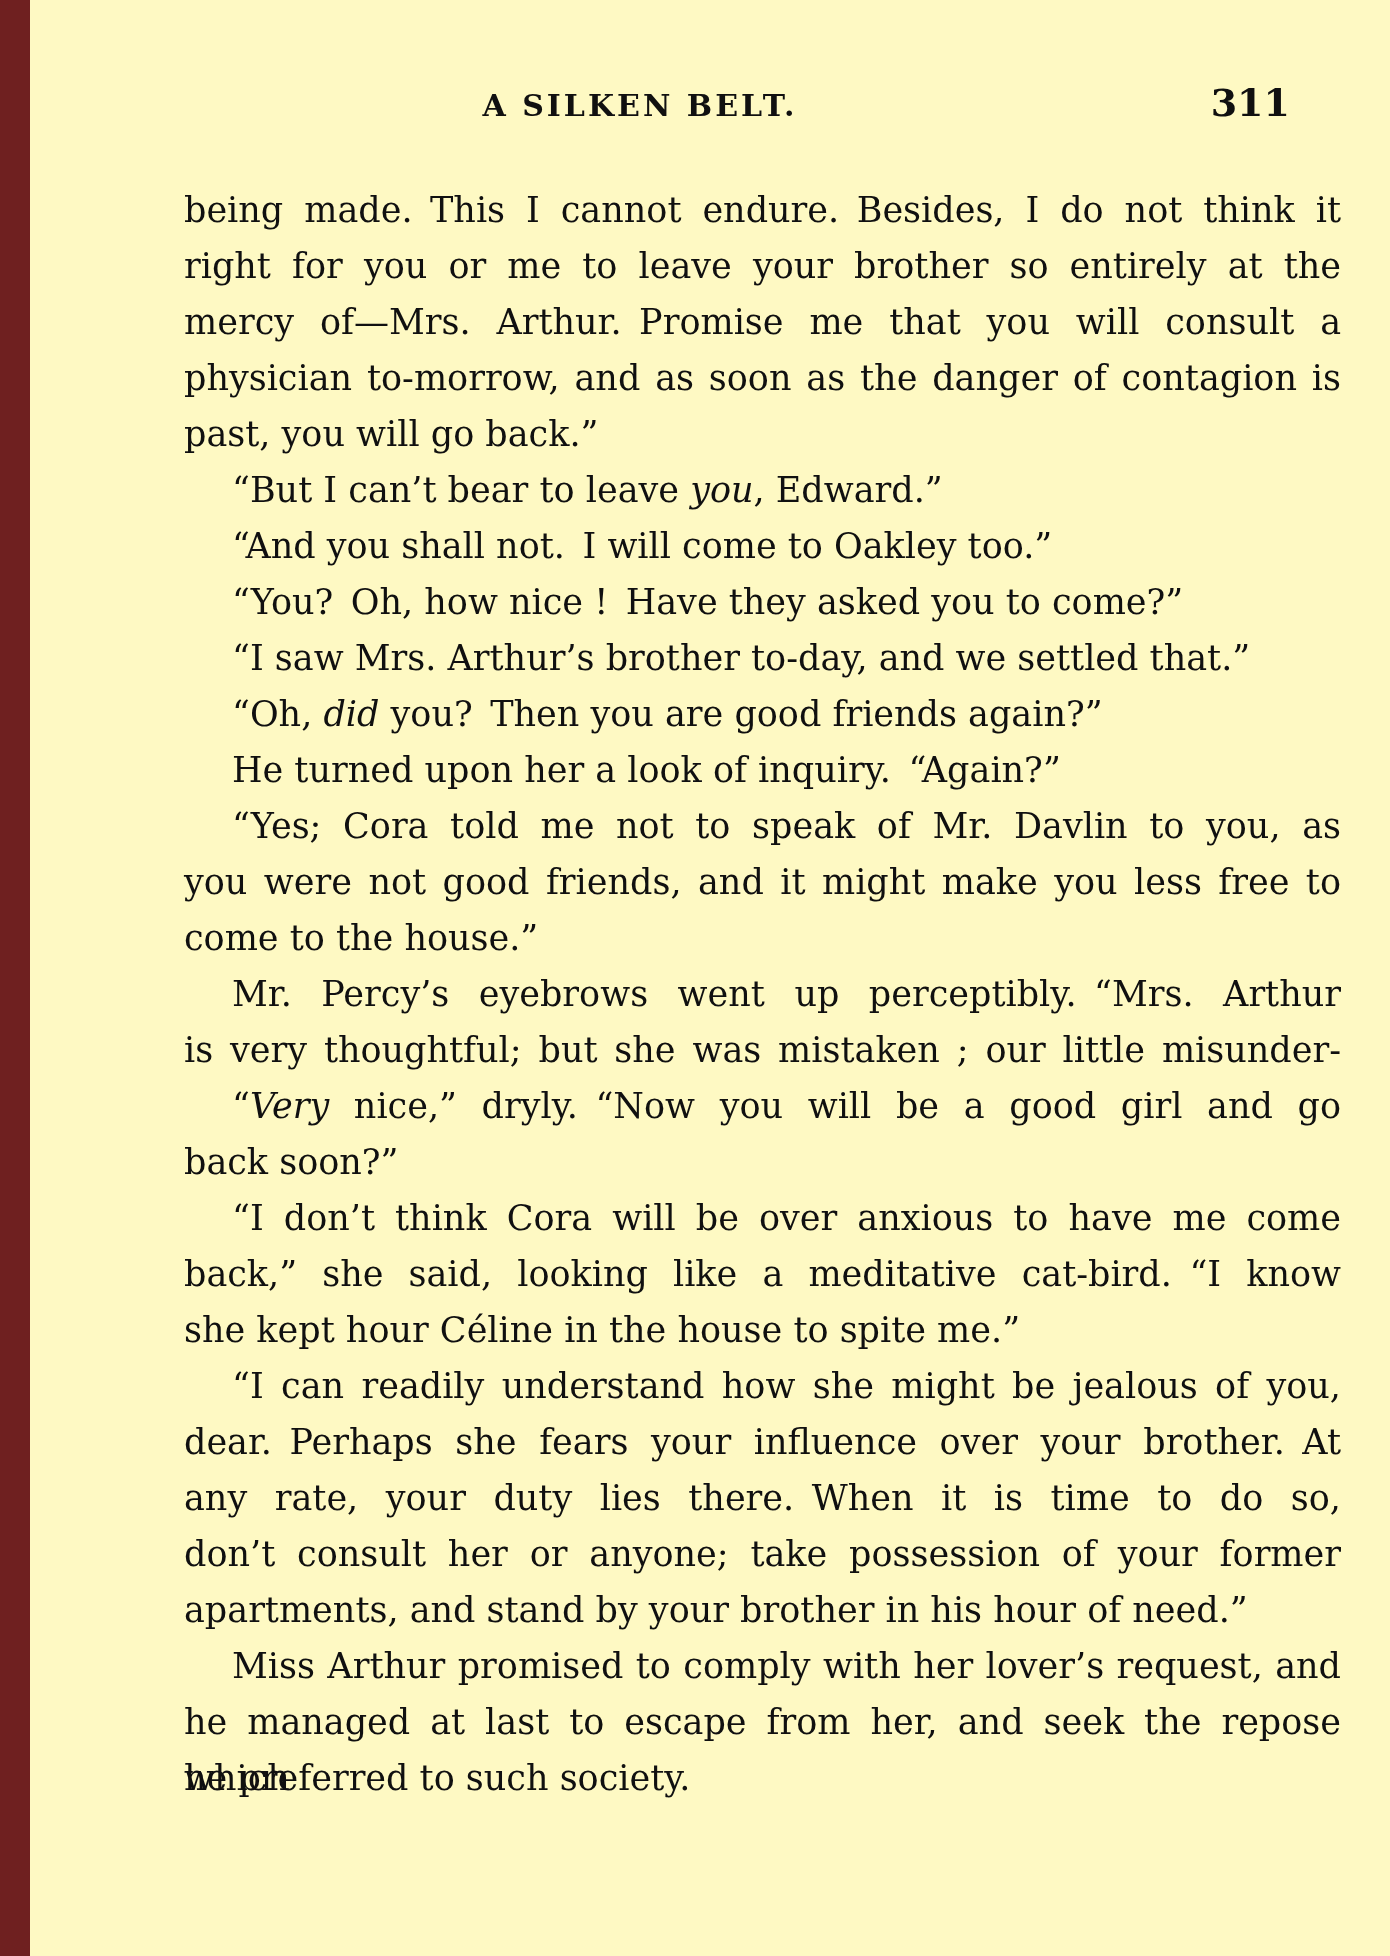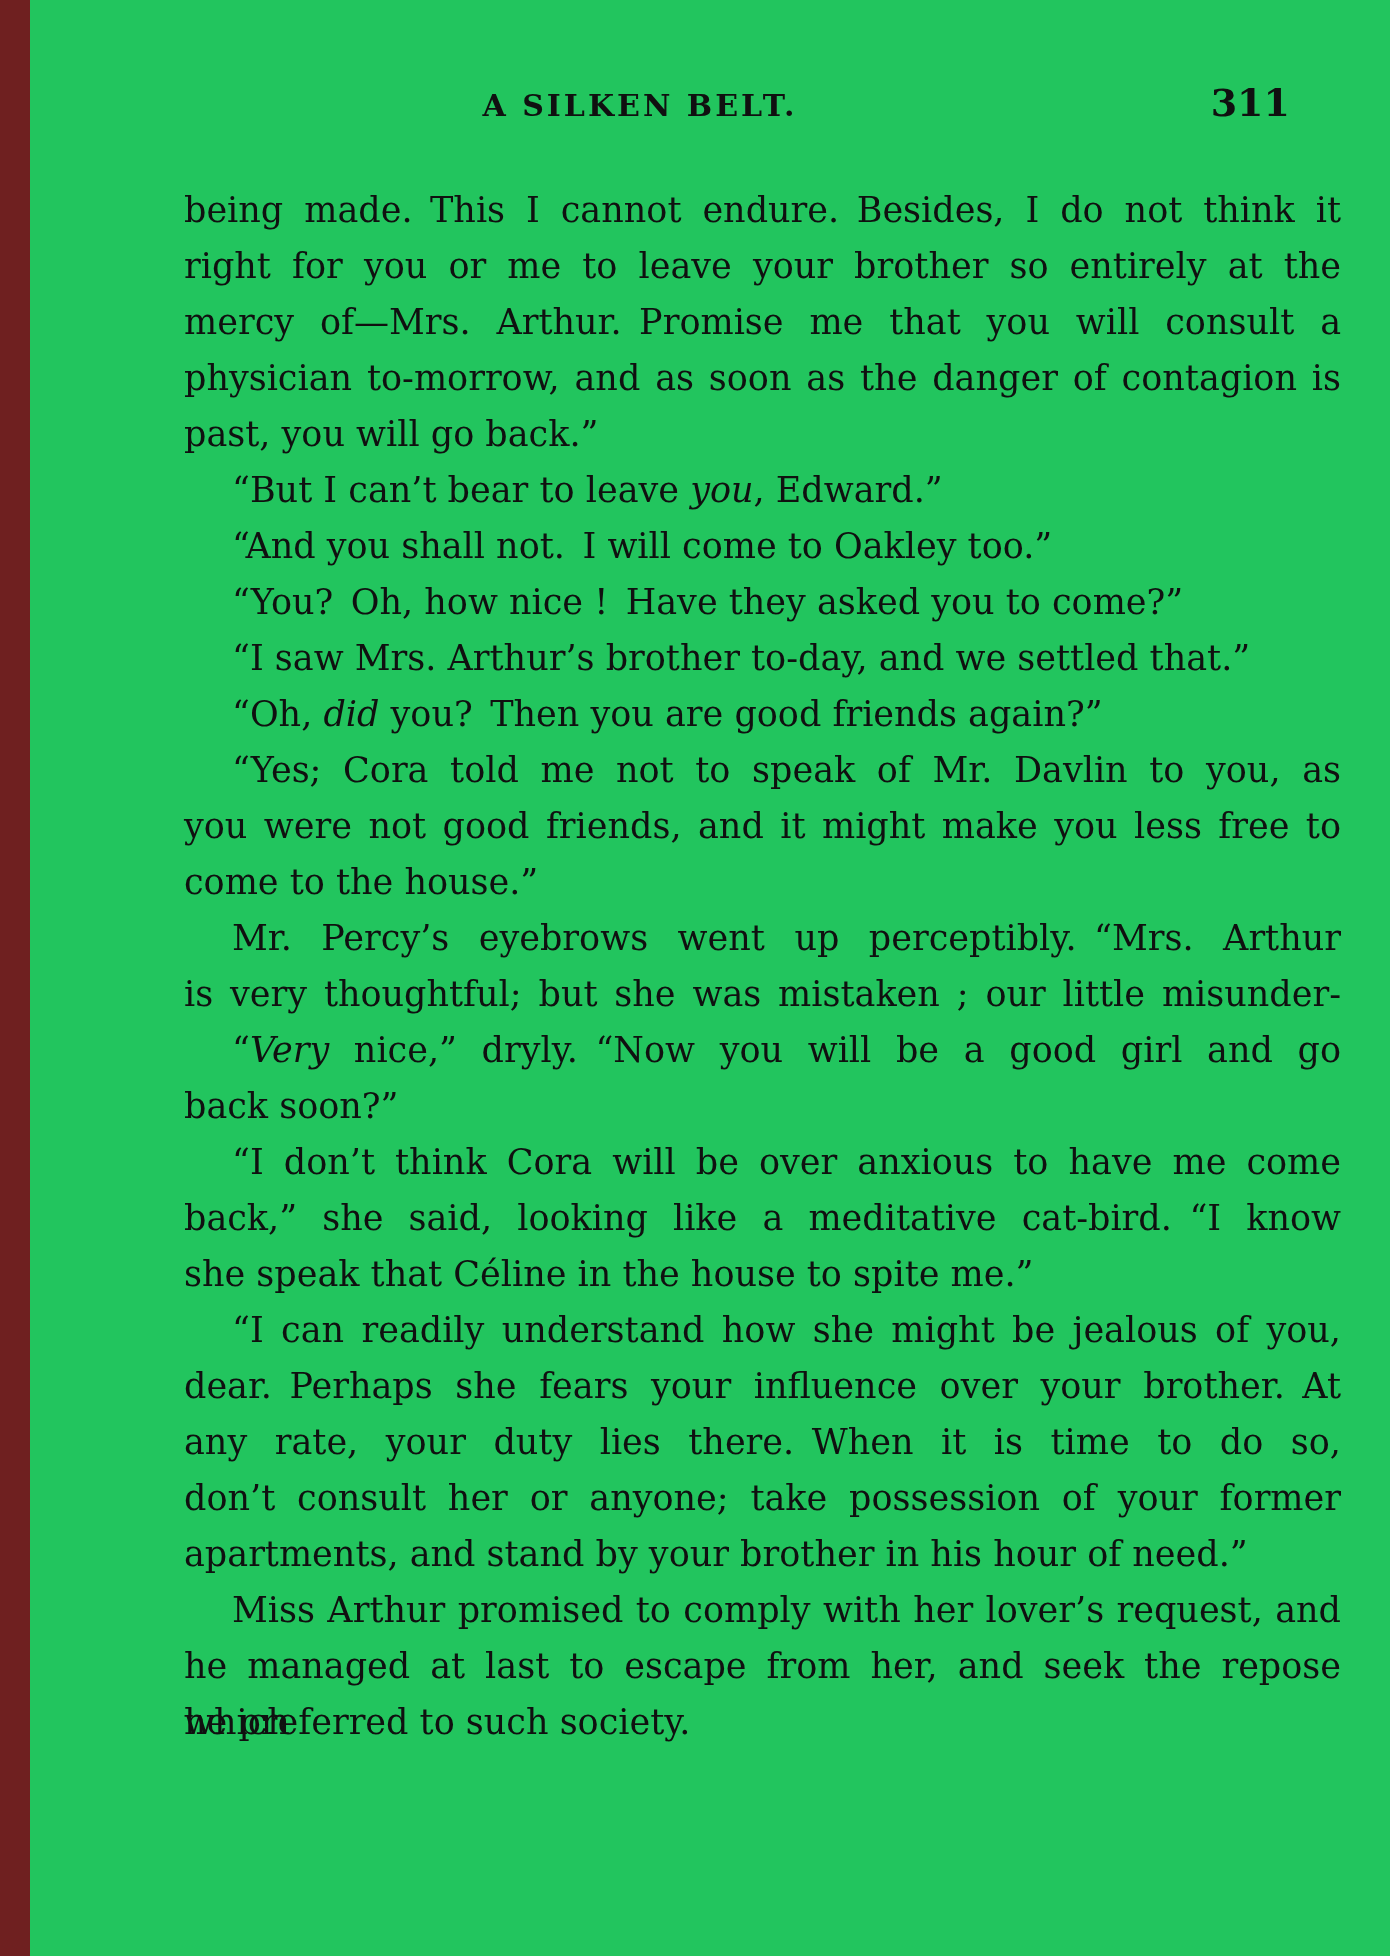--- a/index.html
+++ b/index.html
@@ -7,21 +7,21 @@
     width: 1390px; height: 1956px;
     background: #ffffff;
     font-family: "DejaVu Serif", serif;
     color: #101010;
     position: relative;
     overflow: hidden;
   }
   .page {
     position: absolute; left: 0; top: 0;
     width: 1390px; height: 1956px;
-    background: #22c55e;
+    background: #fef9c3;
   }
   .gutter-stripe {
     position: absolute; left: 0; top: 0;
     width: 30px; height: 1956px;
   }
   .running-title {
     position: absolute;
     left: 0; right: 110px; top: 88px;
     text-align: center;
     font-size: 30px;
@@ -58,30 +58,31 @@
       <div class="line just"><span>being made. This I cannot endure. Besides, I do not think it</span></div>
       <div class="line just"><span>right for you or me to leave your brother so entirely at the</span></div>
       <div class="line just"><span>mercy of—Mrs. Arthur. Promise me that you will consult a</span></div>
       <div class="line just"><span>physician to-morrow, and as soon as the danger of contagion is</span></div>
       <div class="line"><span>past, you will go back.”</span></div>
       <div class="line indent"><span>“But I can’t bear to leave </span><i>you</i><span>, Edward.”</span></div>
       <div class="line indent"><span>“And you shall not. I will come to Oakley too.”</span></div>
       <div class="line indent"><span>“You? Oh, how nice ! Have they asked you to come?”</span></div>
       <div class="line indent"><span>“I saw Mrs. Arthur’s brother to-day, and we settled that.”</span></div>
       <div class="line indent"><span>“Oh, </span><i>did</i><span> you? Then you are good friends again?”</span></div>
+      <div class="line indent"><span>He turned upon her a look of inquiry. “Again?”</span></div>
       <div class="line just indent"><span>“Yes; Cora told me not to speak of Mr. Davlin to you, as</span></div>
       <div class="line just"><span>you were not good friends, and it might make you less free to</span></div>
       <div class="line"><span>come to the house.”</span></div>
       <div class="line just indent"><span>Mr. Percy’s eyebrows went up perceptibly. “Mrs. Arthur</span></div>
       <div class="line just"><span>is very thoughtful; but she was mistaken ; our little misunder-</span></div>
       <div class="line just indent"><span>“</span><i>Very</i><span> nice,” dryly. “Now you will be a good girl and go</span></div>
       <div class="line"><span>back soon?”</span></div>
       <div class="line just indent"><span>“I don’t think Cora will be over anxious to have me come</span></div>
       <div class="line just"><span>back,” she said, looking like a meditative cat-bird. “I know</span></div>
-      <div class="line"><span>she speak that Céline in the house to spite me.”</span></div>
+      <div class="line"><span>she kept hour Céline in the house to spite me.”</span></div>
       <div class="line just indent"><span>“I can readily understand how she might be jealous of you,</span></div>
       <div class="line just"><span>dear. Perhaps she fears your influence over your brother. At</span></div>
       <div class="line just"><span>any rate, your duty lies there. When it is time to do so,</span></div>
       <div class="line just"><span>don’t consult her or anyone; take possession of your former</span></div>
       <div class="line"><span>apartments, and stand by your brother in his hour of need.”</span></div>
       <div class="line just indent"><span>Miss Arthur promised to comply with her lover’s request, and</span></div>
       <div class="line just"><span>he managed at last to escape from her, and seek the repose which</span></div>
       <div class="line"><span>he preferred to such society.</span></div>
     </div>
 </div>

